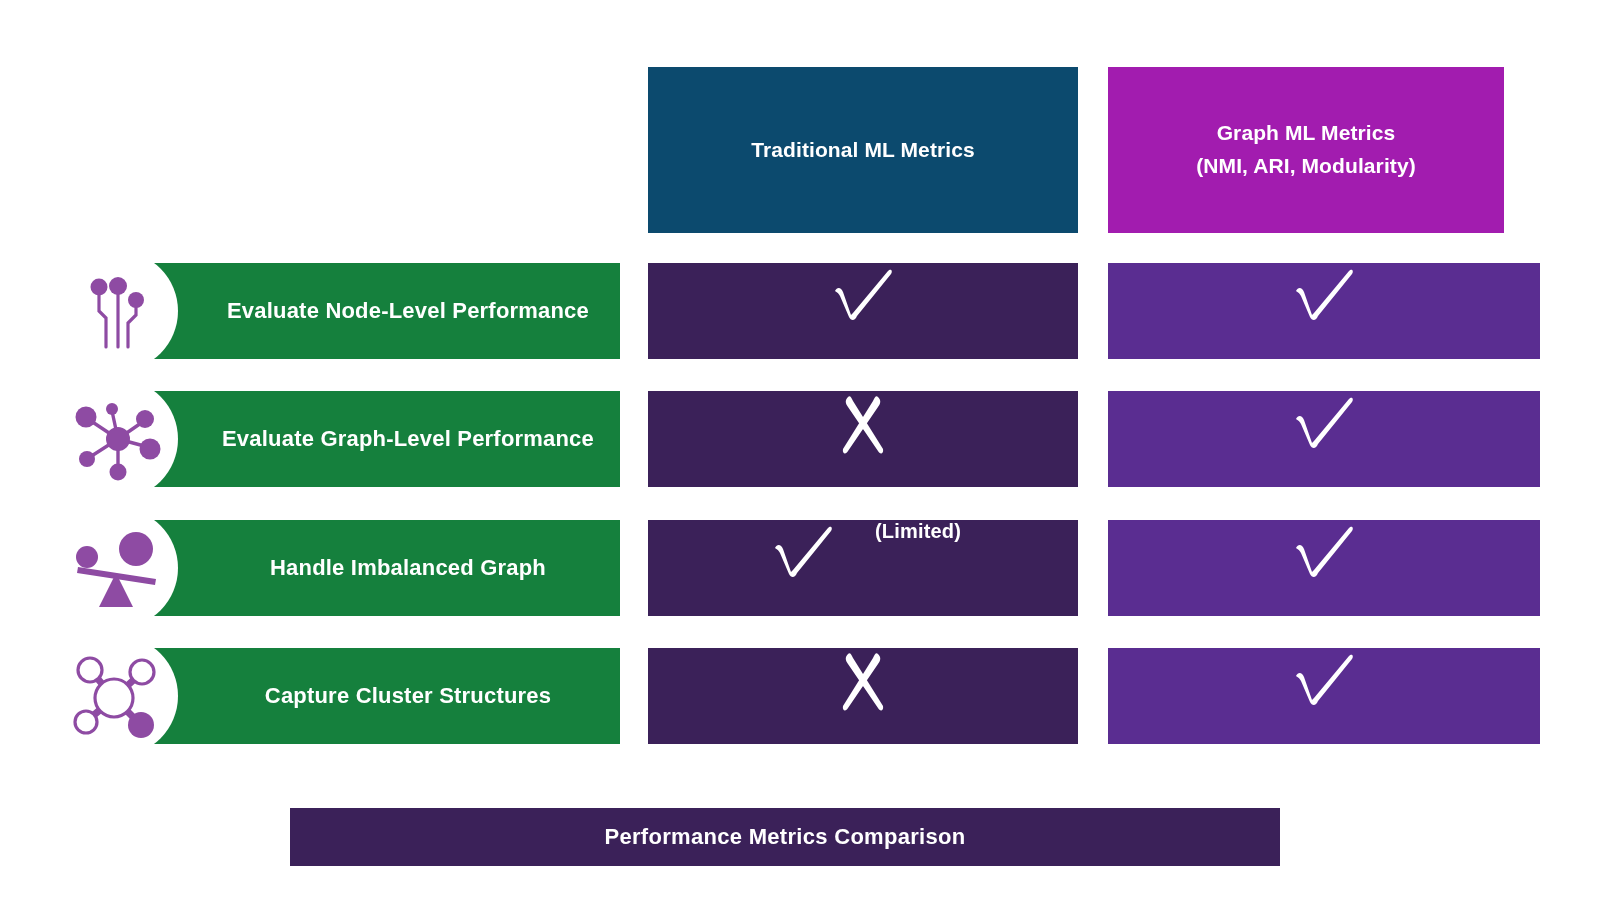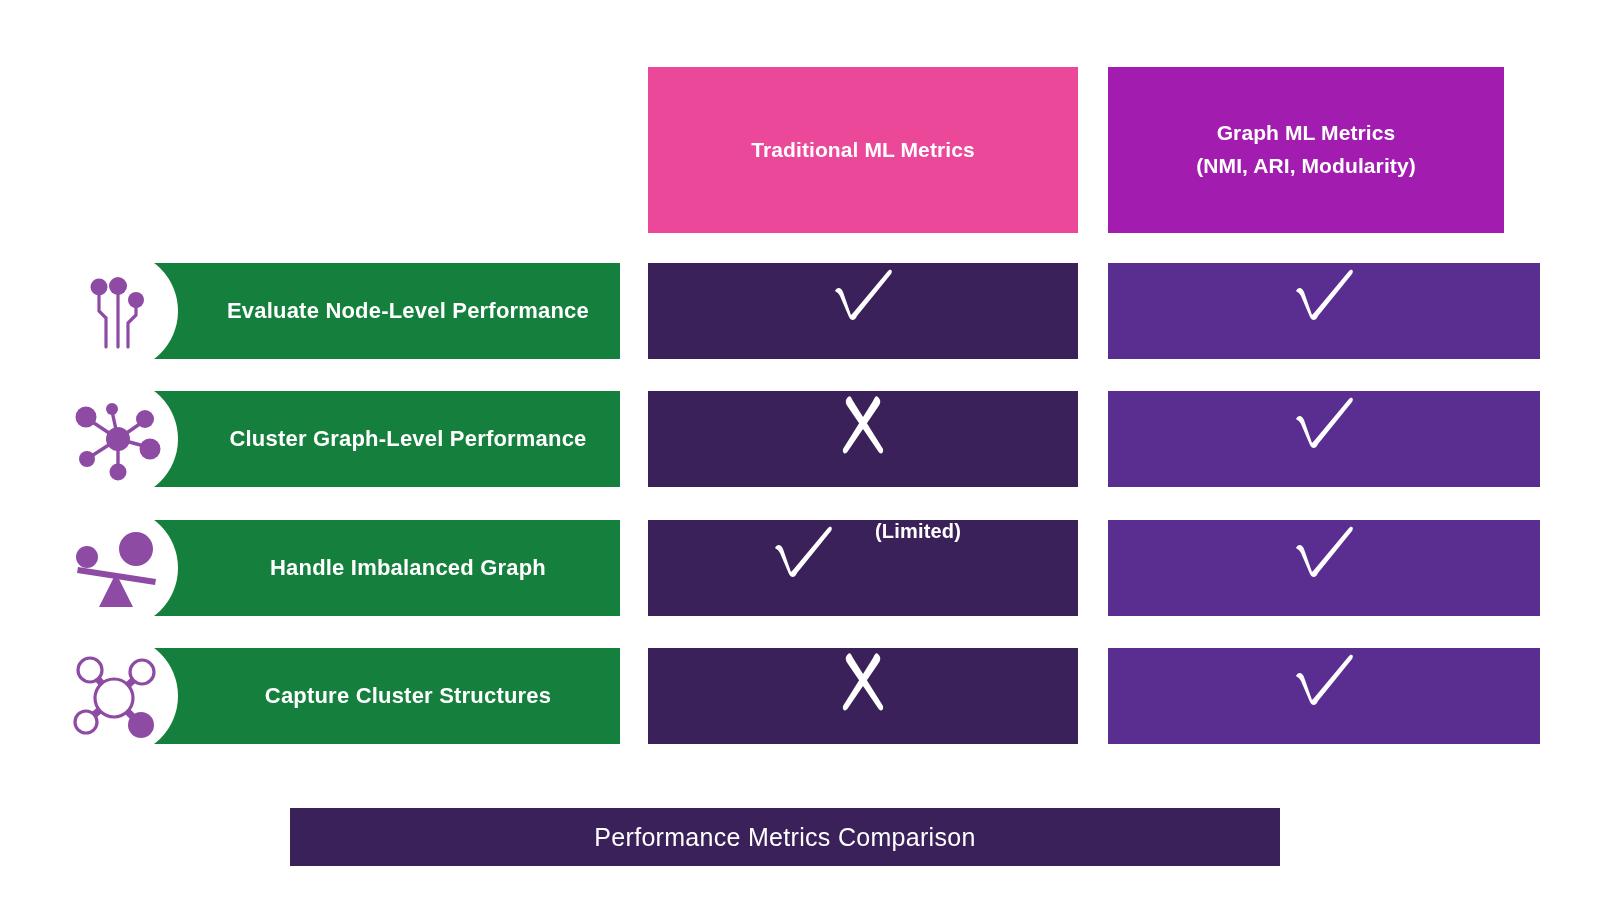--- a/index.html
+++ b/index.html
@@ -31,21 +31,21 @@
     font-size: 21px;
     font-weight: 700;
     line-height: 1.55;
     padding: 0 18px;
     letter-spacing: 0.1px;
   }
   .col-header .htext { display: block; }
   #header-traditional {
     left: 648px;
     width: 430px;
-    background: #ec4899;
+    background: #0c4a6e;
   }
   #header-graph {
     left: 1108px;
     width: 396px;
     background: #a21caf;
   }
 
   
   .row {
     position: absolute;
@@ -130,22 +130,22 @@
     top: 808px;
     width: 990px;
     height: 58px;
     background: #3b2159;
     display: flex;
     align-items: center;
     justify-content: center;
   }
   #title-banner .btext {
     color: #ffffff;
-    font-size: 25px;
-    font-weight: 400;
+    font-size: 22px;
+    font-weight: 700;
     letter-spacing: 0.3px;
   }
 </style>
 </head>
 <body>
 
 <div class="col-header" id="header-traditional">
   <div>
     <span class="htext">Traditional ML Metrics</span>
   </div>
@@ -183,21 +183,21 @@
   <div class="cell graph">
     <svg class="mark" width="76" height="64" viewBox="0 0 76 64">
       <path d="M10 28 C12 24, 16 24, 18 29 L26 52 L24 54 L15 33 C13 29, 11 29, 10 28 Z
                M24 54 C26 58, 30 58, 32 53 L66 11 C68 8, 66 5, 63 8 L28 50 Z" fill="#ffffff"></path>
     </svg>
   </div>
 </div>
 
 <div class="row r1">
   <div class="label-bar">
-    <span class="label-text">Cluster Graph-Level Performance</span>
+    <span class="label-text">Evaluate Graph-Level Performance</span>
   </div>
   <div class="icon-disc">
     <svg width="96" height="96" viewBox="0 0 96 96">
       <g stroke="#8e4ba3" stroke-width="3.4" stroke-linecap="round">
         <path d="M48 48 L18 28"></path>
         <path d="M48 48 L42 20"></path>
         <path d="M48 48 L74 30"></path>
         <path d="M48 48 L78 56"></path>
         <path d="M48 48 L20 66"></path>
         <path d="M48 48 L48 78"></path>

